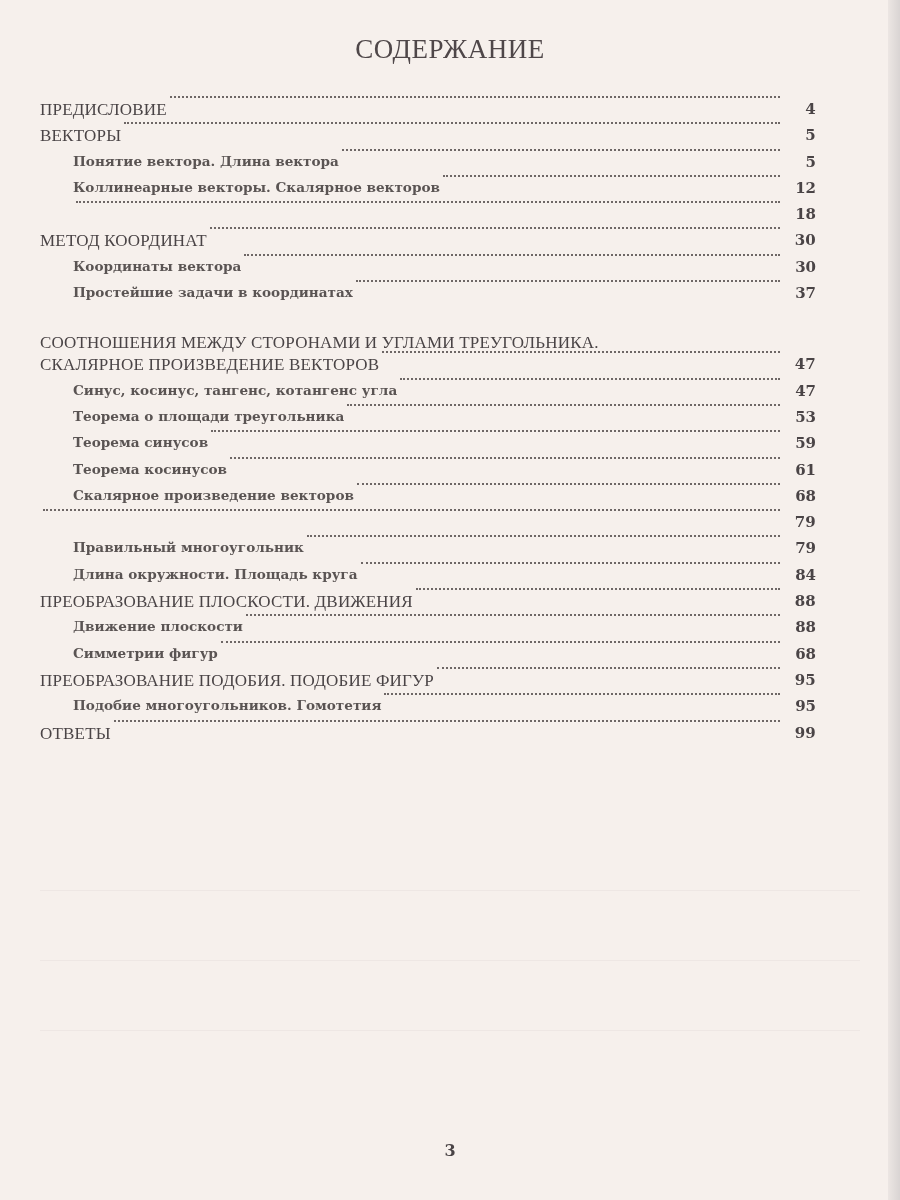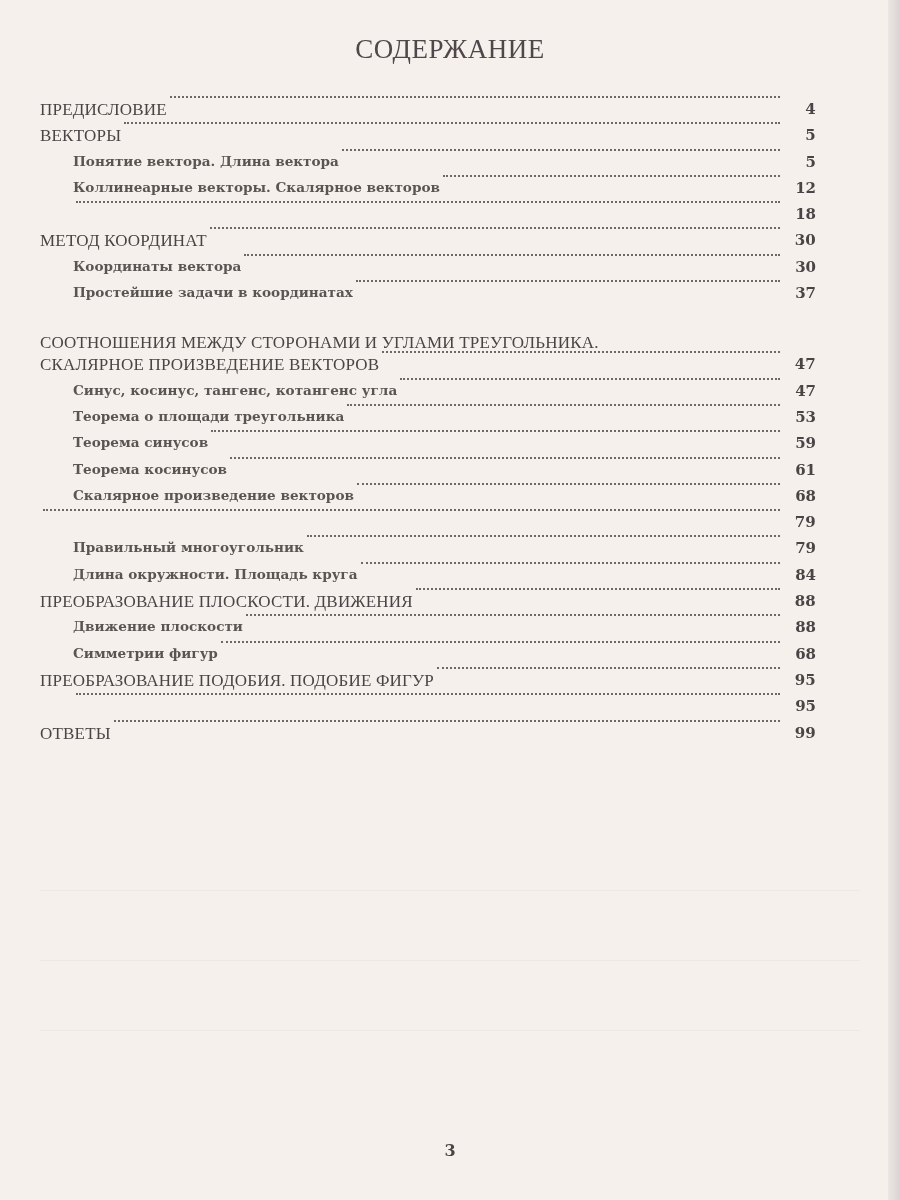--- a/index.html
+++ b/index.html
@@ -243,20 +243,21 @@
     <span class="page">68</span>
   </div>
 
   <div class="toc-row top">
     <span class="label">ПРЕОБРАЗОВАНИЕ ПОДОБИЯ. ПОДОБИЕ ФИГУР</span>
     <span class="dots"></span>
     <span class="page">95</span>
   </div>
 
   <div class="toc-row sub">
+    <span class="label">Подобие многоугольников. Гомотетия</span>
     <span class="dots"></span>
     <span class="page">95</span>
   </div>
 
   <div class="toc-row top">
     <span class="label">ОТВЕТЫ</span>
     <span class="dots"></span>
     <span class="page">99</span>
   </div>
 

